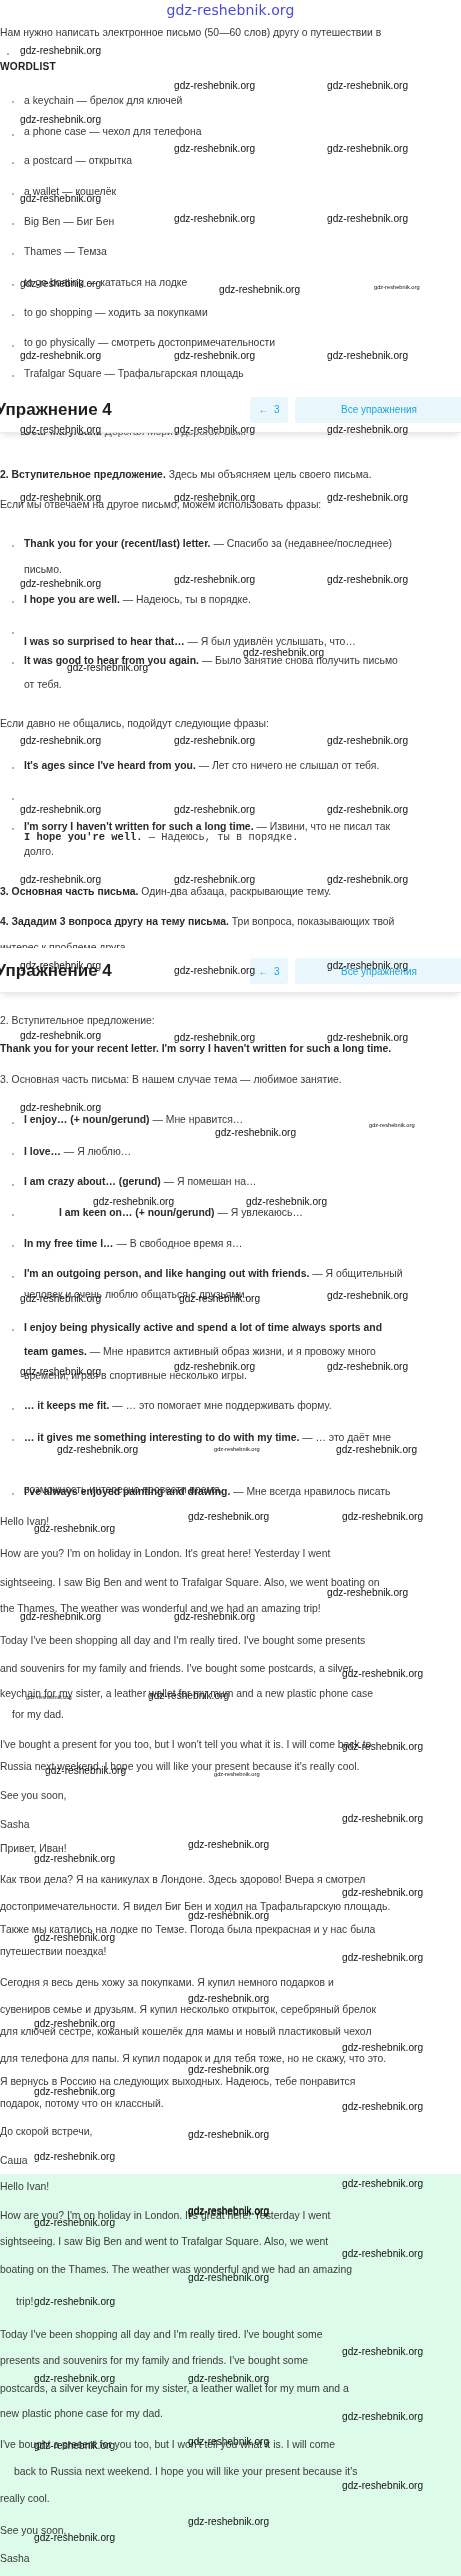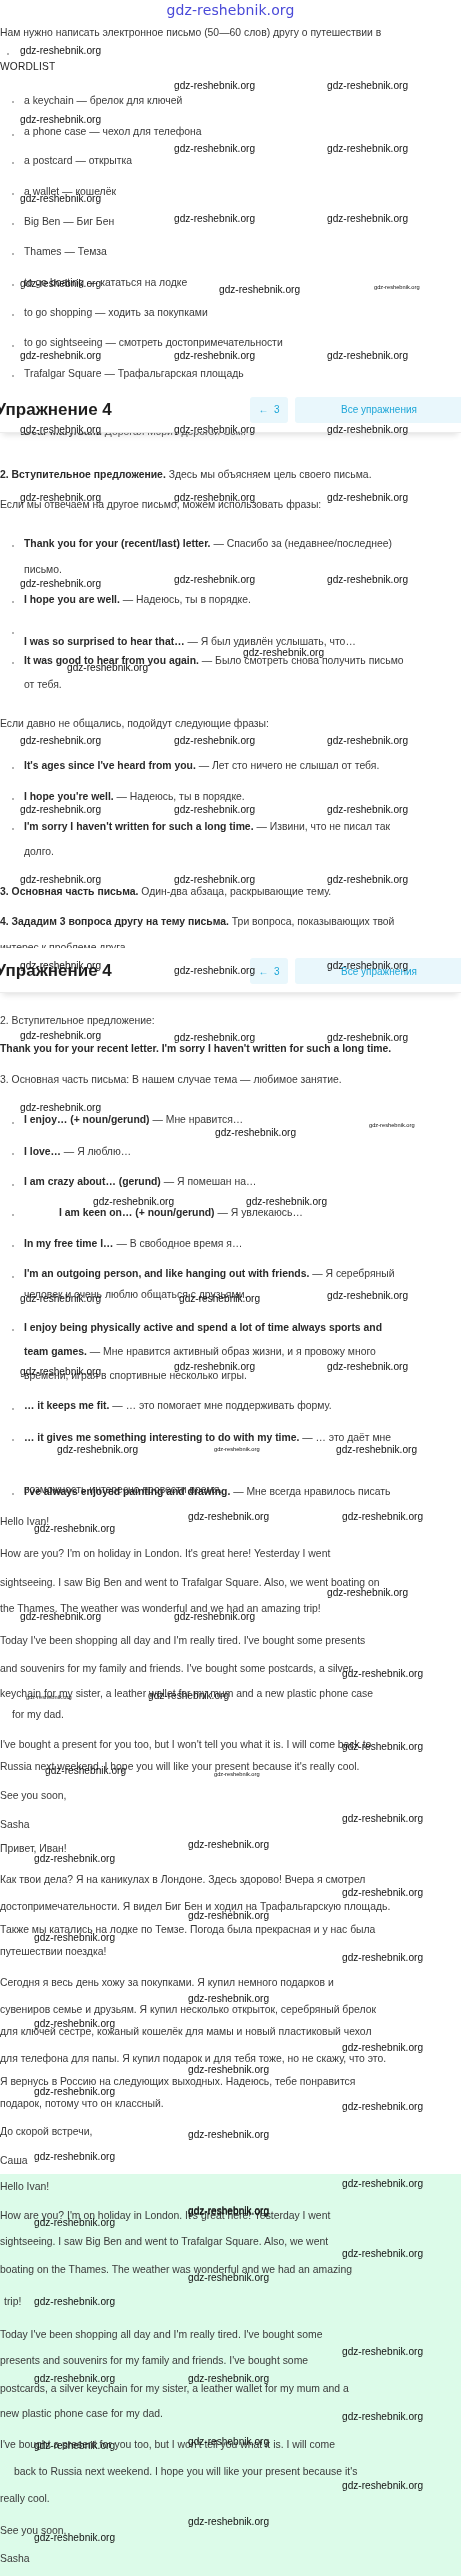--- a/index.html
+++ b/index.html
@@ -7,21 +7,21 @@
          font-family: "Liberation Sans", sans-serif; color: #2b2b2b; }
   .abs { position: absolute; white-space: nowrap; }
   .site-logo { left: 0; width: 461px; top: 1.5px; text-align: center; color: #4a4ad8;
                font-size: 14px; letter-spacing: 0.1px; font-family: "DejaVu Sans", sans-serif; }
   .txt { font-size: 10.4px; color: #3a3a3a; }
   .bold { font-weight: bold; color: #2a2a2a; }
   .wm { position: absolute; font-family: "Liberation Sans", sans-serif; font-size: 11px; color: #111;
         white-space: nowrap; transform: scaleX(0.92); transform-origin: left; }
   .wm.small { font-size: 6.2px; }
   .bullet { position: absolute; width: 2.2px; height: 2.2px; background: #9a9a9a; border-radius: 50%; }
-  .wordlist-title { font-weight: normal; font-size: 10.2px; color: #1f1f1f; letter-spacing: 0.2px; }
+  .wordlist-title { font-weight: bold; font-size: 10.2px; color: #1f1f1f; letter-spacing: 0.2px; }
   .sticky-bar { position: absolute; left: 0; width: 461px; height: 60px; background: #fff;
                 box-shadow: 0 4.4px 5.8px -2.9px rgba(0,0,0,0.12); border-bottom: 0.7px solid #ececec; }
   .sticky-title { position: absolute; left: -4.4px; top: 11.7px; font-size: 17px; font-weight: bold; color: #1f1f1f; }
   .nav-btn { position: absolute; top: 2.9px; height: 26px; background: #e9f7fc; color: #1da6d8;
              border-radius: 2.9px; font-size: 10px; display: flex; align-items: center; justify-content: center; }
   .prev-btn { left: 250px; width: 38px; }
   .all-btn { left: 295px; width: 168px; }
   .green-block { position: absolute; left: 0; top: 2174px; width: 461px; height: 402px; background: #dcfbe9; }
 </style>
 </head>
@@ -42,21 +42,21 @@
 <div class="abs txt" style="left:24px;top:186px;">a wallet — кошелёк</div>
 <div class="bullet" style="left:11.7px;top:223px;"></div>
 <div class="abs txt" style="left:24px;top:216px;">Big Ben — Биг Бен</div>
 <div class="bullet" style="left:11.7px;top:253px;"></div>
 <div class="abs txt" style="left:24px;top:246px;">Thames — Темза</div>
 <div class="bullet" style="left:11.7px;top:284px;"></div>
 <div class="abs txt" style="left:24px;top:277px;">to go boating — кататься на лодке</div>
 <div class="bullet" style="left:11.7px;top:314px;"></div>
 <div class="abs txt" style="left:24px;top:307px;">to go shopping — ходить за покупками</div>
 <div class="bullet" style="left:11.7px;top:345px;"></div>
-<div class="abs txt" style="left:24px;top:337px;">to go sightseeing — смотреть достопримечательности</div>
+<div class="abs txt" style="left:24px;top:337px;">to go physically — смотреть достопримечательности</div>
 <div class="bullet" style="left:11.7px;top:375px;"></div>
 <div class="abs txt" style="left:24px;top:368px;">Trafalgar Square — Трафальгарская площадь</div>
 
 <div class="abs txt" style="left:24px;top:426px;opacity:0.85;"><span class="bold">Dear Mary/Sam.</span><span> Дорогая Мэри / дорогой Сэм.</span></div>
 <div class="sticky-bar" style="top:394px;height:38px;">
   <div class="sticky-title" style="top:5.8px;">Упражнение 4</div>
   <div class="nav-btn prev-btn"><span>←</span>&nbsp;&nbsp;<span>3</span></div>
   <div class="nav-btn all-btn">Все упражнения</div>
 </div>
 
@@ -64,28 +64,28 @@
 <div class="abs txt" style="left:0;top:499px;">Если мы отвечаем на другое письмо, можем использовать фразы:</div>
 
 <div class="bullet" style="left:11.7px;top:545px;"></div>
 <div class="abs txt" style="left:24px;top:538px;"><span class="bold">Thank you for your (recent/last) letter.</span><span> — Спасибо за (недавнее/последнее)</span></div>
 <div class="abs txt" style="left:24px;top:564px;">письмо.</div>
 <div class="bullet" style="left:11.7px;top:601px;"></div>
 <div class="abs txt" style="left:24px;top:594px;"><span class="bold">I hope you are well.</span><span> — Надеюсь, ты в порядке.</span></div>
 <div class="bullet" style="left:11.7px;top:632px;"></div>
 <div class="abs txt" style="left:24px;top:636px;"><span class="bold">I was so surprised to hear that…</span><span> — Я был удивлён услышать, что…</span></div>
 <div class="bullet" style="left:11.7px;top:662px;"></div>
-<div class="abs txt" style="left:24px;top:655px;"><span class="bold">It was good to hear from you again.</span><span> — Было смотреть снова получить письмо</span></div>
+<div class="abs txt" style="left:24px;top:655px;"><span class="bold">It was good to hear from you again.</span><span> — Было занятие снова получить письмо</span></div>
 <div class="abs txt" style="left:24px;top:679px;">от тебя.</div>
 
 <div class="abs txt" style="left:0;top:718px;">Если давно не общались, подойдут следующие фразы:</div>
 <div class="bullet" style="left:11.7px;top:767px;"></div>
 <div class="abs txt" style="left:24px;top:760px;"><span class="bold">It's ages since I've heard from you.</span><span> — Лет сто ничего не слышал от тебя.</span></div>
 <div class="bullet" style="left:11.7px;top:798px;"></div>
-<div class="abs txt" style="left:24px;top:791px;"><span class="bold">I hope you're well.</span><span> — Надеюсь, ты в порядке.</span></div>
+<div class="abs txt" style="left:24px;top:831px;font-family:Liberation Mono, monospace;"><span class="bold">I hope you're well.</span><span> — Надеюсь, ты в порядке.</span></div>
 <div class="bullet" style="left:11.7px;top:828px;"></div>
 <div class="abs txt" style="left:24px;top:821px;"><span class="bold">I'm sorry I haven't written for such a long time.</span><span> — Извини, что не писал так</span></div>
 <div class="abs txt" style="left:24px;top:846px;">долго.</div>
 
 <div class="abs txt" style="left:0;top:886px;"><span class="bold">3. Основная часть письма.</span><span> Один-два абзаца, раскрывающие тему.</span></div>
 <div class="abs txt" style="left:0;top:916px;"><span class="bold">4. Зададим 3 вопроса другу на тему письма.</span><span> Три вопроса, показывающих твой</span></div>
 <div class="abs txt" style="left:0;top:942px;height:5.8px;overflow:hidden;">интерес к проблеме друга</div>
 
 <div class="sticky-bar" style="top:948px;height:44px;">
   <div class="sticky-title" style="top:13px;">Упражнение 4</div>
@@ -101,21 +101,21 @@
 <div class="abs txt" style="left:24px;top:1114px;"><span class="bold">I enjoy… (+ noun/gerund)</span><span> — Мне нравится…</span></div>
 <div class="bullet" style="left:11.7px;top:1153px;"></div>
 <div class="abs txt" style="left:24px;top:1146px;"><span class="bold">I love…</span><span> — Я люблю…</span></div>
 <div class="bullet" style="left:11.7px;top:1184px;"></div>
 <div class="abs txt" style="left:24px;top:1176px;"><span class="bold">I am crazy about… (gerund)</span><span> — Я помешан на…</span></div>
 <div class="bullet" style="left:11.7px;top:1214px;"></div>
 <div class="abs txt" style="left:24px;top:1207px;padding-left:35px;"><span class="bold">I am keen on… (+ noun/gerund)</span><span> — Я увлекаюсь…</span></div>
 <div class="bullet" style="left:11.7px;top:1245px;"></div>
 <div class="abs txt" style="left:24px;top:1238px;"><span class="bold">In my free time I…</span><span> — В свободное время я…</span></div>
 <div class="bullet" style="left:11.7px;top:1276px;"></div>
-<div class="abs txt" style="left:24px;top:1268px;"><span class="bold">I'm an outgoing person, and like hanging out with friends.</span><span> — Я серебряный</span></div>
+<div class="abs txt" style="left:24px;top:1268px;"><span class="bold">I'm an outgoing person, and like hanging out with friends.</span><span> — Я общительный</span></div>
 <div class="abs txt" style="left:24px;top:1289px;">человек и очень люблю общаться с друзьями.</div>
 
 <div class="bullet" style="left:11.7px;top:1329px;"></div>
 <div class="abs txt bold" style="left:24px;top:1322px;">I enjoy being physically active and spend a lot of time always sports and</div>
 <div class="abs txt" style="left:24px;top:1346px;"><span class="bold">team games.</span><span> — Мне нравится активный образ жизни, и я провожу много</span></div>
 <div class="abs txt" style="left:24px;top:1370px;">времени, играя в спортивные несколько игры.</div>
 
 <div class="bullet" style="left:11.7px;top:1408px;"></div>
 <div class="abs txt" style="left:24px;top:1400px;"><span class="bold">… it keeps me fit.</span><span> — … это помогает мне поддерживать форму.</span></div>
 <div class="bullet" style="left:11.7px;top:1439px;"></div>
@@ -149,21 +149,21 @@
 <div class="abs txt" style="left:0;top:2076px;">Я вернусь в Россию на следующих выходных. Надеюсь, тебе понравится</div>
 <div class="abs txt" style="left:0;top:2098px;">подарок, потому что он классный.</div>
 <div class="abs txt" style="left:0;top:2126px;">До скорой встречи,</div>
 <div class="abs txt" style="left:0;top:2155px;">Саша</div>
 
 <div class="green-block"></div>
 <div class="abs txt" style="left:0;top:2181px;">Hello Ivan!</div>
 <div class="abs txt" style="left:0;top:2210px;">How are you? I'm on holiday in London. It's great here! Yesterday I went</div>
 <div class="abs txt" style="left:0;top:2236px;">sightseeing. I saw Big Ben and went to Trafalgar Square. Also, we went</div>
 <div class="abs txt" style="left:0;top:2264px;">boating on the Thames. The weather was wonderful and we had an amazing</div>
-<div class="abs txt" style="left:4px;top:2296px;">trip!</div>
+<div class="abs txt" style="left:16px;top:2296px;">trip!</div>
 <div class="abs txt" style="left:0;top:2329px;">Today I've been shopping all day and I'm really tired. I've bought some</div>
 <div class="abs txt" style="left:0;top:2355px;">presents and souvenirs for my family and friends. I've bought some</div>
 <div class="abs txt" style="left:0;top:2383px;">postcards, a silver keychain for my sister, a leather wallet for my mum and a</div>
 <div class="abs txt" style="left:0;top:2408px;">new plastic phone case for my dad.</div>
 <div class="abs txt" style="left:0;top:2439px;">I've bought a present for you too, but I won't tell you what it is. I will come</div>
 <div class="abs txt" style="left:14px;top:2466px;">back to Russia next weekend. I hope you will like your present because it's</div>
 <div class="abs txt" style="left:0;top:2493px;">really cool.</div>
 <div class="abs txt" style="left:0;top:2525px;">See you soon,</div>
 <div class="abs txt" style="left:0;top:2553px;">Sasha</div>
 

